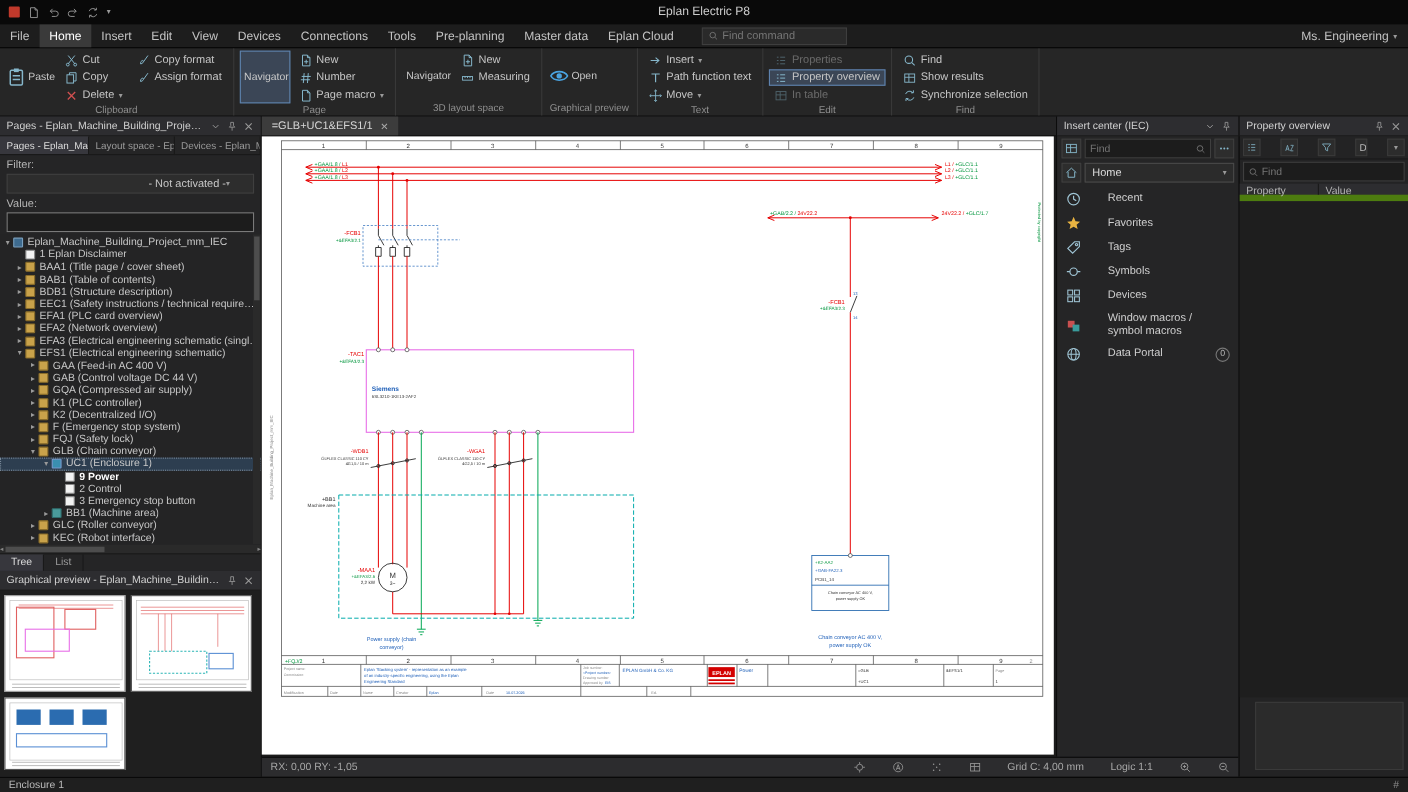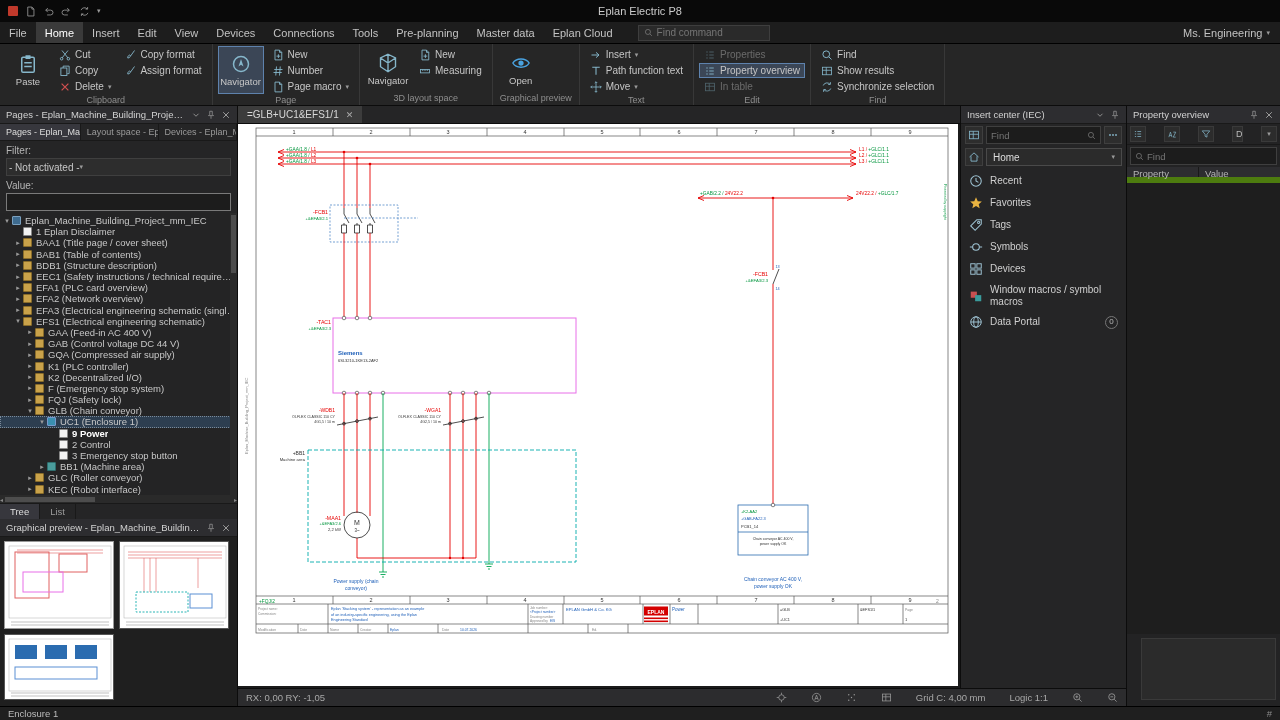--- a/index.html
+++ b/index.html
@@ -18,42 +18,42 @@
 .menu-item.active{background:#3a3a3a;color:#fff}
 .find-cmd{width:132px;height:16px;background:#2a2a2a;border:1px solid #3e3e3e;color:#7d7d7d;font-size:10px;display:flex;align-items:center;gap:4px;padding:0 5px;margin-left:16px}
 .find-cmd input{flex:1;background:transparent;border:none;outline:none;color:#9a9a9a;font-size:10px;min-width:0}
 .menubar-right{margin-left:auto;display:flex;align-items:center;gap:4px;padding-right:10px;color:#c3c3c3}
 .chev{font-size:7px;color:#9a9a9a}
 
 .ribbon{height:62px;background:#262626;display:flex;border-bottom:1px solid #0c0c0c}
 .rgroup{display:flex;flex-direction:column;border-right:1px solid #383838;padding:2px 5px 0}
 .rg-body{flex:1;display:flex;gap:3px}
 .rg-label{text-align:center;font-size:9px;color:#8f8f8f;padding:1px 2px 2px;white-space:nowrap}
-.bigbtn{width:46px;display:flex;flex-direction:column;align-items:center;justify-content:center;gap:2px;font-size:9.5px;color:#c8c8c8;border:1px solid transparent;text-align:center}
+.bigbtn{width:46px;display:flex;flex-direction:row;align-items:center;justify-content:center;gap:2px;font-size:9.5px;color:#c8c8c8;border:1px solid transparent;text-align:center}
 .bigbtn.active{background:#3b4656;border-color:#5e82ad}
 .bico{width:20px;height:20px;color:#86b7cb}
 .smallcol{display:flex;flex-direction:column;gap:1px;padding-top:1px}
 .smallbtn{display:flex;align-items:center;gap:4px;font-size:10px;color:#c6c6c6;height:15px;padding:0 4px;border:1px solid transparent;white-space:nowrap}
 .smallbtn.active{background:#3b4656;border-color:#5e82ad}
 .smallbtn.disabled{opacity:.42}
 .sico{width:12px;height:12px;flex:none;color:#86b7cb}
 .sico.red{color:#d05050}
 .rib-fill{flex:1}
 
 .workspace{display:flex;height:600px}
 .panel-hdr{height:18px;background:#2d2d30;display:flex;align-items:center;font-size:9.5px;color:#d2d2d2;padding:0 6px;gap:4px;border-bottom:1px solid #191919;white-space:nowrap;overflow:hidden}
 .hdr-icons{margin-left:auto;display:flex;gap:5px;color:#9a9a9a;align-items:center}
 .hico{width:10px;height:10px;color:#9a9a9a;flex:none}
 
 .left-col{width:238px;flex:none;display:flex;flex-direction:column;background:#252526;border-right:1px solid #0c0c0c}
 .ptab-row{display:flex;height:17px;background:#252526;border-bottom:1px solid #191919;font-size:9px}
 .ptab{padding:0 6px;display:flex;align-items:center;color:#9a9a9a;border-right:1px solid #191919;white-space:nowrap;overflow:hidden}
 .ptab.active{background:#37373d;color:#ddd}
 .filter-area{padding:4px 6px 2px;font-size:10px;color:#b5b5b5}
-.select{height:18px;background:#2d2d2d;border:1px solid #3f3f3f;display:flex;align-items:center;justify-content:flex-start;padding:0 2px;font-size:10px;color:#c8c8c8;margin:2px 0 4px}
+.select{height:18px;background:#2d2d2d;border:1px solid #3f3f3f;display:flex;align-items:center;justify-content:flex-end;padding:0 21px;font-size:10px;color:#c8c8c8;margin:2px 0 4px}
 .inputbox{height:18px;background:#1c1c1c;border:1px solid #7a7a7a;margin-top:2px}
 .tree{height:282px;overflow:hidden;position:relative;padding-top:2px;background:#242425}
 .tree-row{display:flex;align-items:center;height:11.2px;font-size:9.5px;color:#c8c8c8;white-space:nowrap;overflow:hidden}
 .tree-row.lvl0{padding-left:2px}.tree-row.lvl1{padding-left:13px}.tree-row.lvl2{padding-left:25px}.tree-row.lvl3{padding-left:37px}.tree-row.lvl4{padding-left:49px}
 .tree-row.bold{font-weight:bold;color:#fff}
 .tree-row.focus{background:#2d3e50;outline:1px dotted #7a8a9a;outline-offset:-1px}
 .tw{width:10px;font-size:7px;color:#9a9a9a;text-align:center;flex:none}
 .t-ico{width:9px;height:9px;margin-right:4px;flex:none;border-radius:1px}
 .ico-proj{background:#3e6b8f;border:1px solid #7aa0bf}
 .ico-struct{background:#c9a24a;border:1px solid #8a6d2a}
@@ -96,21 +96,21 @@
 .sb-right{margin-left:auto;display:flex;align-items:flex-end;gap:24px}
 .sbico{width:11px;height:11px;color:#9a9a9a}
 
 .insert-col{width:166px;flex:none;display:flex;flex-direction:column;background:#252526;border-left:1px solid #0c0c0c}
 .row{display:flex;align-items:center;gap:3px;padding:2px 4px}
 .sqbtn{width:18px;height:18px;border:1px solid #3f3f3f;background:#2d2d2d;display:flex;align-items:center;justify-content:center;flex:none;color:#86b7cb}
 .findbox{flex:1;height:18px;background:#1c1c1c;border:1px solid #3f3f3f;display:flex;align-items:center;padding:0 4px;gap:3px;min-width:0}
 .findbox input{flex:1;background:transparent;border:none;outline:none;color:#9a9a9a;font-size:9.5px;min-width:0}
 .crumbbox{flex:1;height:18px;background:#2b2b2b;border:1px solid #4a4a4a;display:flex;align-items:center;padding:0 6px;font-size:10px;color:#ddd;gap:4px}
 .ic-list{flex:1;padding-top:2px}
-.ic-item{display:flex;align-items:center;gap:7px;padding:4px 8px;font-size:10px;color:#cfcfcf;line-height:1.15}
+.ic-item{display:flex;align-items:center;gap:24px;padding:4px 8px;font-size:10px;color:#cfcfcf;line-height:1.15}
 .ic-ico{width:14px;height:14px;flex:none;color:#9fc4d4}
 .ic-badge{margin-left:auto;width:13px;height:13px;border:1px solid #777;border-radius:50%;font-size:8px;display:flex;align-items:center;justify-content:center;color:#bbb;flex:none}
 .ic-badge:empty{display:none}
 
 .prop-col{width:154px;flex:none;display:flex;flex-direction:column;background:#232324;border-left:1px solid #0c0c0c}
 .prop-toolbar{display:flex;align-items:center;gap:18px;padding:2px 3px;border-bottom:1px solid #191919}
 .tbtn{width:16px;height:16px;border:1px solid #3a3a3a;background:#2c2c2c;display:flex;align-items:center;justify-content:center;color:#9fc4d4;flex:none}
 .mini-select{flex:1;height:16px;border:1px solid #3a3a3a;background:#2c2c2c;display:flex;align-items:center;justify-content:space-between;font-size:9px;color:#bbb;padding:0 3px;min-width:0;overflow:hidden;white-space:nowrap}
 .prop-cols{display:flex;height:16px;background:#2d2d30;border-bottom:6px solid #4d7c0f;font-size:9.5px;color:#b5b5b5}
 .prop-cols div{padding:1px 6px}

